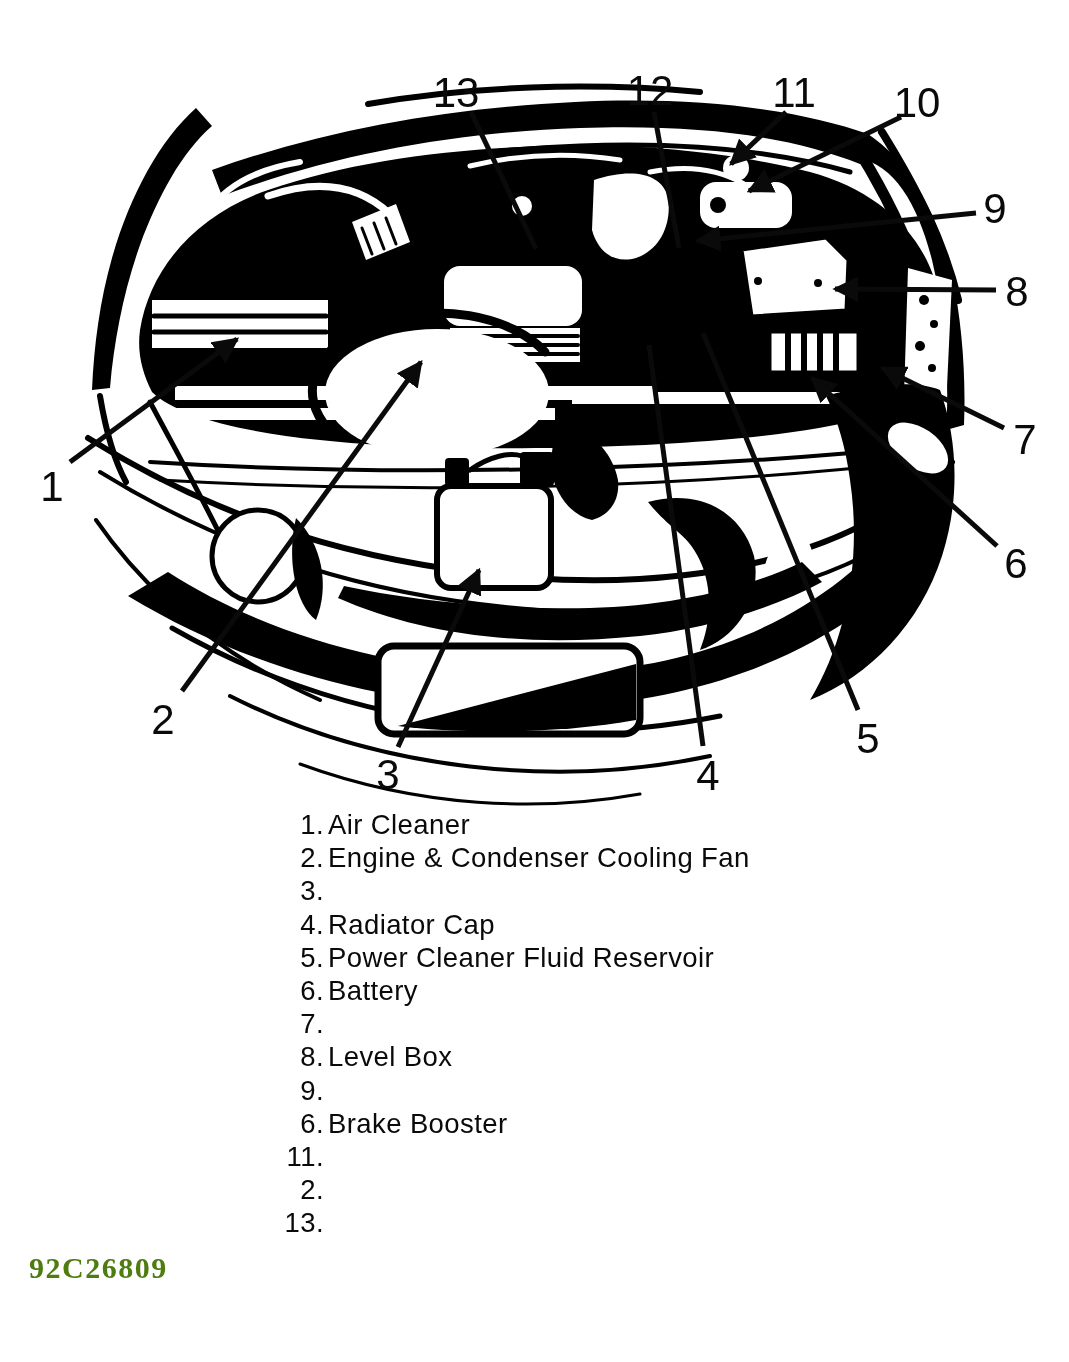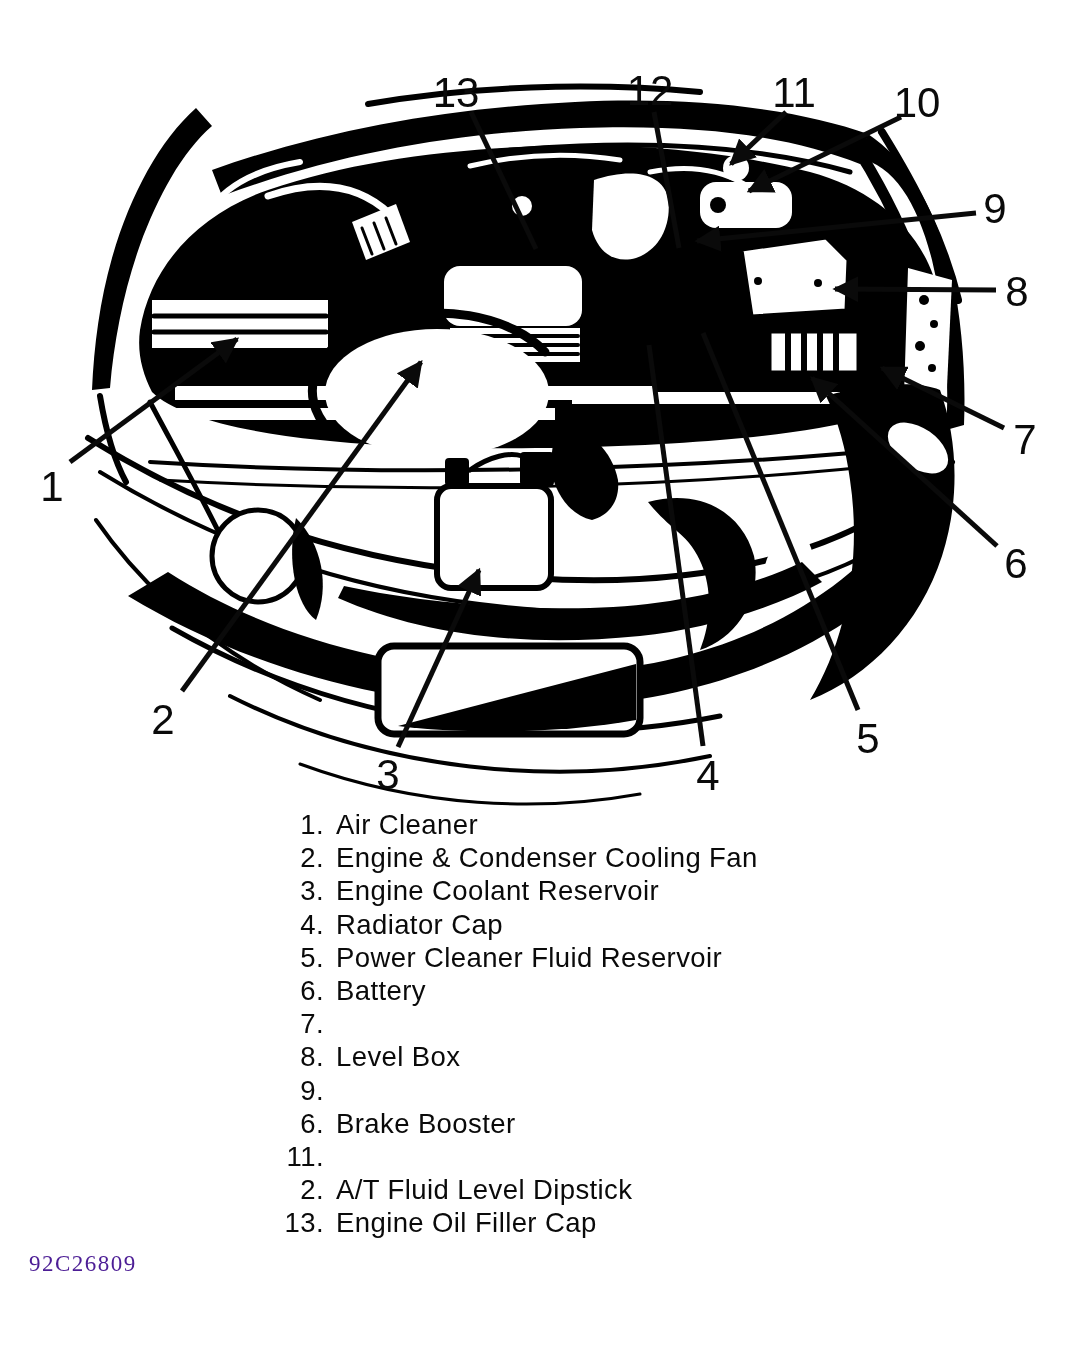--- a/index.html
+++ b/index.html
@@ -30,31 +30,31 @@
     letter-spacing:0.4px;
     color:#0a0a0a;
   }
   .legend-num{
     display:inline-block;
     width:56px;
     text-align:right;
     flex:0 0 56px;
   }
   .legend-text{
-    margin-left:12px;
+    margin-left:4px;
     white-space:nowrap;
   }
   .figure-code{
     position:absolute;
     left:29px;top:1251px;
     font-family:"Liberation Serif",serif;
-    font-weight:normal;
-    font-size:23px;
+    font-weight:bold;
+    font-size:30px;
     letter-spacing:1.5px;
-    color:#4c1d95;
+    color:#4d7c0f;
   }
 </style>
 </head>
 <body>
 
 <div class="page">
 
   <svg id="diagram-svg" width="1069" height="810" viewBox="0 0 1069 810">
     <defs>
       <marker id="arrow" viewBox="0 0 10 10" refX="9" refY="5" markerWidth="5.2" markerHeight="5.2" orient="auto-start-reverse">
@@ -203,21 +203,20 @@
       <div class="legend-row">
         <span class="legend-num">1.</span>
         <span class="legend-text">Air Cleaner</span>
       </div>
       <div class="legend-row">
         <span class="legend-num">2.</span>
         <span class="legend-text">Engine &amp; Condenser Cooling Fan</span>
       </div>
       <div class="legend-row">
         <span class="legend-num">3.</span>
-        <span class="legend-text">Engine Coolant Reservoir</span>
       </div>
       <div class="legend-row">
         <span class="legend-num">4.</span>
         <span class="legend-text">Radiator Cap</span>
       </div>
       <div class="legend-row">
         <span class="legend-num">5.</span>
         <span class="legend-text">Power Cleaner Fluid Reservoir</span>
       </div>
       <div class="legend-row">
@@ -236,23 +235,21 @@
       </div>
       <div class="legend-row">
         <span class="legend-num">6.</span>
         <span class="legend-text">Brake Booster</span>
       </div>
       <div class="legend-row">
         <span class="legend-num">11.</span>
       </div>
       <div class="legend-row">
         <span class="legend-num">2.</span>
-        <span class="legend-text">A/T Fluid Level Dipstick</span>
       </div>
       <div class="legend-row">
         <span class="legend-num">13.</span>
-        <span class="legend-text">Engine Oil Filler Cap</span>
       </div>
     </div>
 
   <div class="figure-code">92C26809</div>
 
 </div>
 
 </body></html>

